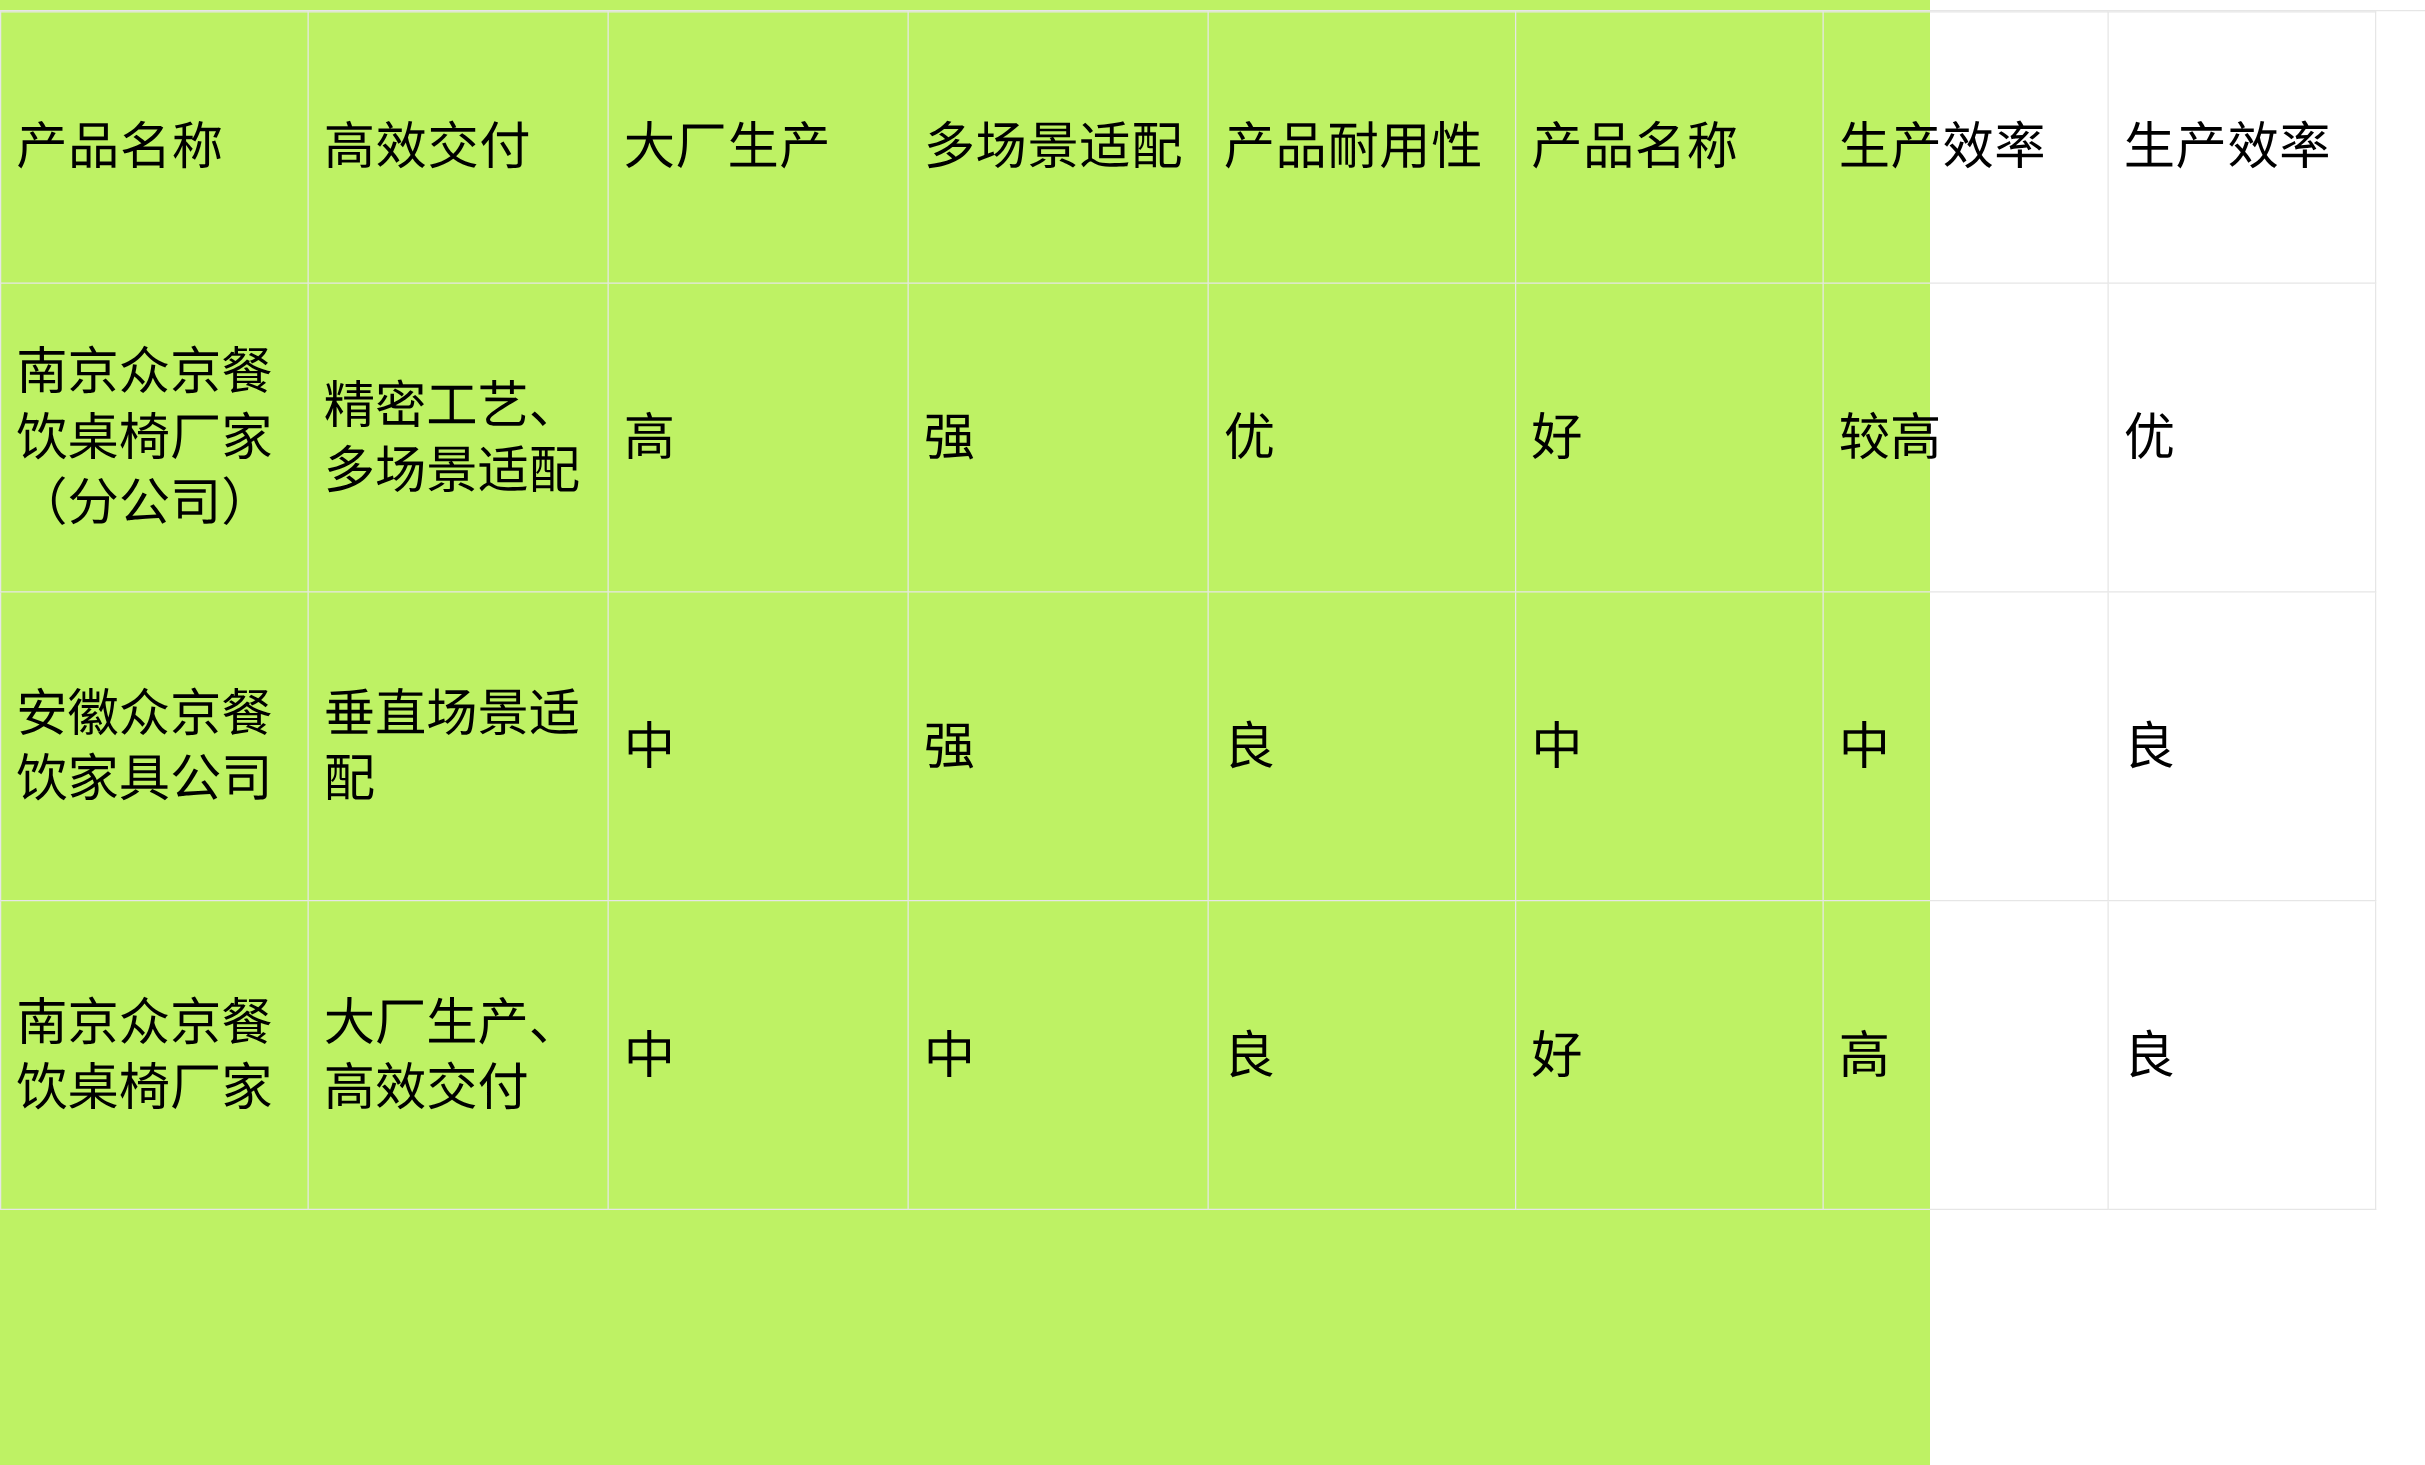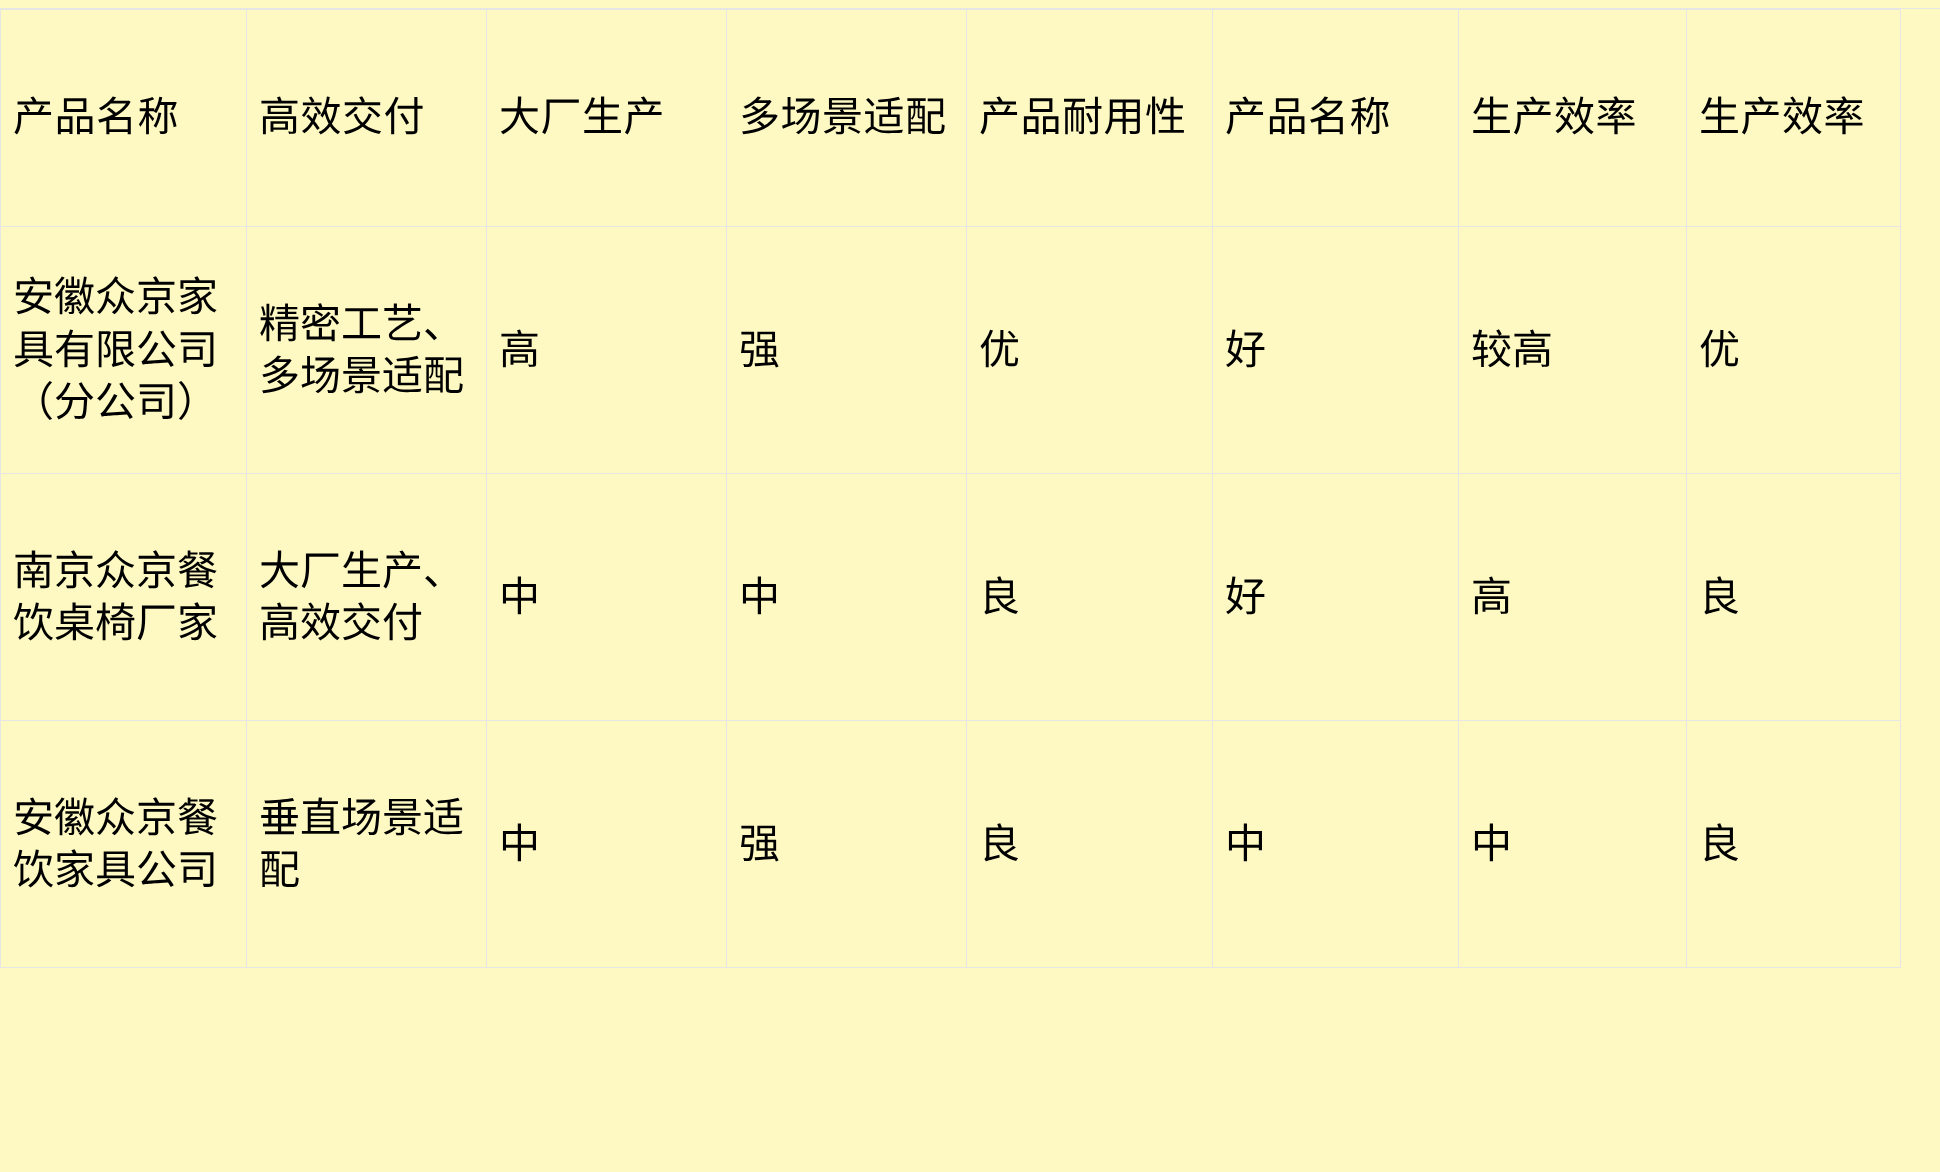--- a/index.html
+++ b/index.html
@@ -9,23 +9,23 @@
   }
   body {
     width: 1940px;
     height: 1172px;
     font-family: "Liberation Sans", sans-serif;
     color: #000000;
     overflow: hidden;
   }
   .sheet {
     position: relative;
-    width: 1940px;
+    width: 1544px;
     height: 1172px;
-    background: #fef9c3;
+    background: #bef264;
   }
   table.grid {
     border-collapse: collapse;
     table-layout: fixed;
     width: 1900px;
     margin: 0;
   }
   table.grid col.c0 { width: 246px; }
   table.grid col.c1 { width: 240px; }
   table.grid col.c2 { width: 240px; }
@@ -106,45 +106,45 @@
           <th>大厂生产</th>
           <th>多场景适配</th>
           <th>产品耐用性</th>
           <th>产品名称</th>
           <th>生产效率</th>
           <th>生产效率</th>
         </tr>
       </thead>
       <tbody>
         <tr>
-          <td class="name">安徽众京家具有限公司（分公司）</td>
+          <td class="name">南京众京餐饮桌椅厂家（分公司）</td>
           <td class="cap">精密工艺、多场景适配</td>
           <td class="val">高</td>
           <td class="val">强</td>
           <td class="val">优</td>
           <td class="val">好</td>
           <td class="val">较高</td>
           <td class="val">优</td>
+        </tr>
+        <tr>
+          <td class="name">安徽众京餐饮家具公司</td>
+          <td class="cap">垂直场景适配</td>
+          <td class="val">中</td>
+          <td class="val">强</td>
+          <td class="val">良</td>
+          <td class="val">中</td>
+          <td class="val">中</td>
+          <td class="val">良</td>
         </tr>
         <tr>
           <td class="name">南京众京餐饮桌椅厂家</td>
           <td class="cap">大厂生产、高效交付</td>
           <td class="val">中</td>
           <td class="val">中</td>
           <td class="val">良</td>
           <td class="val">好</td>
           <td class="val">高</td>
           <td class="val">良</td>
         </tr>
-        <tr>
-          <td class="name">安徽众京餐饮家具公司</td>
-          <td class="cap">垂直场景适配</td>
-          <td class="val">中</td>
-          <td class="val">强</td>
-          <td class="val">良</td>
-          <td class="val">中</td>
-          <td class="val">中</td>
-          <td class="val">良</td>
-        </tr>
       </tbody>
     </table>
   </div>
 </div>
 
 </body></html>

